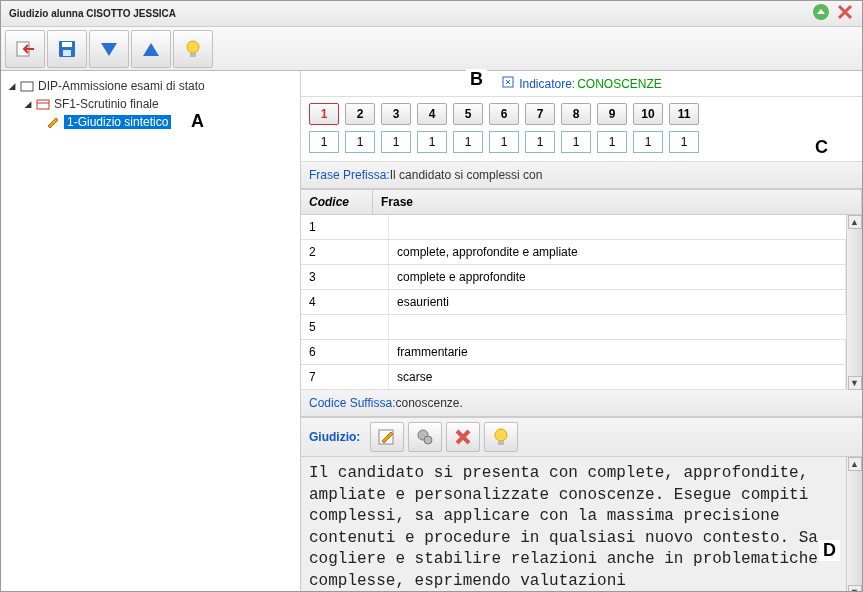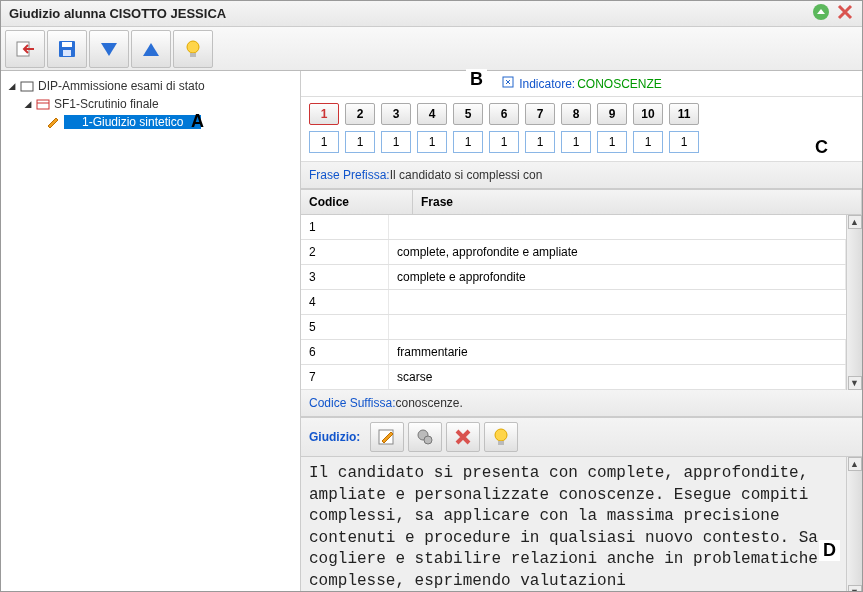--- a/index.html
+++ b/index.html
@@ -1,35 +1,35 @@
 <!DOCTYPE html>
 <html><head>
 <meta charset="utf-8">
 <style>
 * { box-sizing: border-box; margin: 0; padding: 0; }
 body { font-family: Arial, sans-serif; font-size: 12px; background: #fff; width: 863px; height: 592px; overflow: hidden; border: 1px solid #999; }
 
 .titlebar { display: flex; align-items: center; justify-content: space-between; height: 26px; padding: 0 8px; background: linear-gradient(#f5f5f5, #e8e8e8); border-bottom: 1px solid #ccc; }
-.titlebar .title { font-weight: bold; font-size: 13px; color: #222; }
+.titlebar .title { font-weight: bold; font-size: 10px; color: #222; }
 .titlebar .controls { display: flex; gap: 6px; align-items: center; }
 .titlebar .ctrl-up svg circle { fill: #5cb85c; }
 .titlebar .ctrl-close svg path { stroke: #d9534f; stroke-width: 3; }
 
 .toolbar { display: flex; align-items: center; height: 44px; background: linear-gradient(#f9f9f9, #ececec); border-bottom: 1px solid #bbb; padding-left: 4px; }
 .toolbar .tbtn { width: 40px; height: 38px; border: 1px solid #c0c0c0; background: linear-gradient(#fefefe, #e0e0e0); margin-right: 2px; display: flex; align-items: center; justify-content: center; cursor: pointer; border-radius: 2px; }
 
 .main { display: flex; height: calc(100% - 70px); }
 .left { width: 300px; border-right: 1px solid #ccc; padding: 6px 4px; background: #fff; position: relative; }
 .tree-row { display: flex; align-items: center; height: 18px; font-size: 12px; color: #333; cursor: pointer; }
 .tree-row.l0 { padding-left: 2px; }
 .tree-row.l1 { padding-left: 18px; }
 .tree-row.l2 { padding-left: 40px; }
 .tree-toggle { width: 10px; text-align: center; color: #333; font-size: 9px; margin-right: 2px; }
 .tree-icon { width: 16px; height: 14px; display: inline-flex; align-items: center; justify-content: center; margin-right: 3px; }
-.tree-label.selected { background: #0078d7; color: #fff; padding: 0 18px; }
+.tree-label.selected { background: #0078d7; color: #fff; padding: 0 3px; }
 .annot { position: absolute; font-weight: bold; font-size: 18px; color: #000; }
 
 .right { flex: 1; display: flex; flex-direction: column; background: #f5f5f5; position: relative; }
 
 .indicator-row { display: flex; align-items: center; padding: 4px 8px; background: #fff; border-bottom: 1px solid #ddd; justify-content: center; }
 .indicator-row .ind-icon { margin-right: 4px; }
 .indicator-row .ind-label { color: #15c; margin-right: 2px; }
 .indicator-row .ind-value { color: #090; }
 
 .tab-row { display: flex; gap: 6px; padding: 6px 8px 2px; background: #fff; }
@@ -39,21 +39,21 @@
 .input-row { display: flex; gap: 6px; padding: 4px 8px 8px; background: #fff; border-bottom: 1px solid #ddd; }
 .mini-input { width: 30px; height: 22px; border: 1px solid #8ab6e6; text-align: center; font-size: 12px; }
 
 .frase-row { display: flex; align-items: center; padding: 6px 8px; background: linear-gradient(#f4f4f4,#e9e9e9); border-bottom: 1px solid #ccc; }
 .frase-label { color: #15c; margin-right: 0; }
 .frase-text { color: #333; }
 
 .table-wrap { flex: 0 0 auto; background: #fff; display: flex; flex-direction: column; }
 .thead { display: flex; background: linear-gradient(#f4f4f4,#e6e6e6); border-top: 1px solid #ccc; border-bottom: 1px solid #ccc; font-weight: bold; }
 .th { padding: 5px 8px; border-right: 1px solid #ccc; }
-.th.codice { width: 112px; }
+.th.codice { width: 72px; font-style: italic; }
 .th.frase { flex: 1; }
 .tbody-wrap { position: relative; display: flex; }
 .tbody { flex: 1; }
 .trow { display: flex; border-bottom: 1px solid #e0e0e0; cursor: pointer; }
 .td { padding: 5px 8px; border-right: 1px solid #e8e8e8; }
 .td.codice { width: 88px; }
 .td.frase { flex: 1; }
 .vscroll { width: 16px; background: linear-gradient(90deg,#efefef,#dcdcdc); border-left: 1px solid #ccc; display: flex; flex-direction: column; align-items: center; justify-content: space-between; }
 .vscroll .arrow { width: 14px; height: 14px; display: flex; align-items: center; justify-content: center; font-size: 9px; color: #444; border: 1px solid #bbb; background: #eee; }
 
@@ -215,20 +215,21 @@
             <div class="trow">
               <div class="td codice">2</div>
               <div class="td frase">complete, approfondite e ampliate</div>
             </div>
             <div class="trow">
               <div class="td codice">3</div>
               <div class="td frase">complete e approfondite</div>
             </div>
             <div class="trow">
               <div class="td codice">4</div>
+              <div class="td frase">esaurienti</div>
             </div>
             <div class="trow">
               <div class="td codice">5</div>
             </div>
             <div class="trow">
               <div class="td codice">6</div>
               <div class="td frase">frammentarie</div>
             </div>
             <div class="trow">
               <div class="td codice">7</div>

